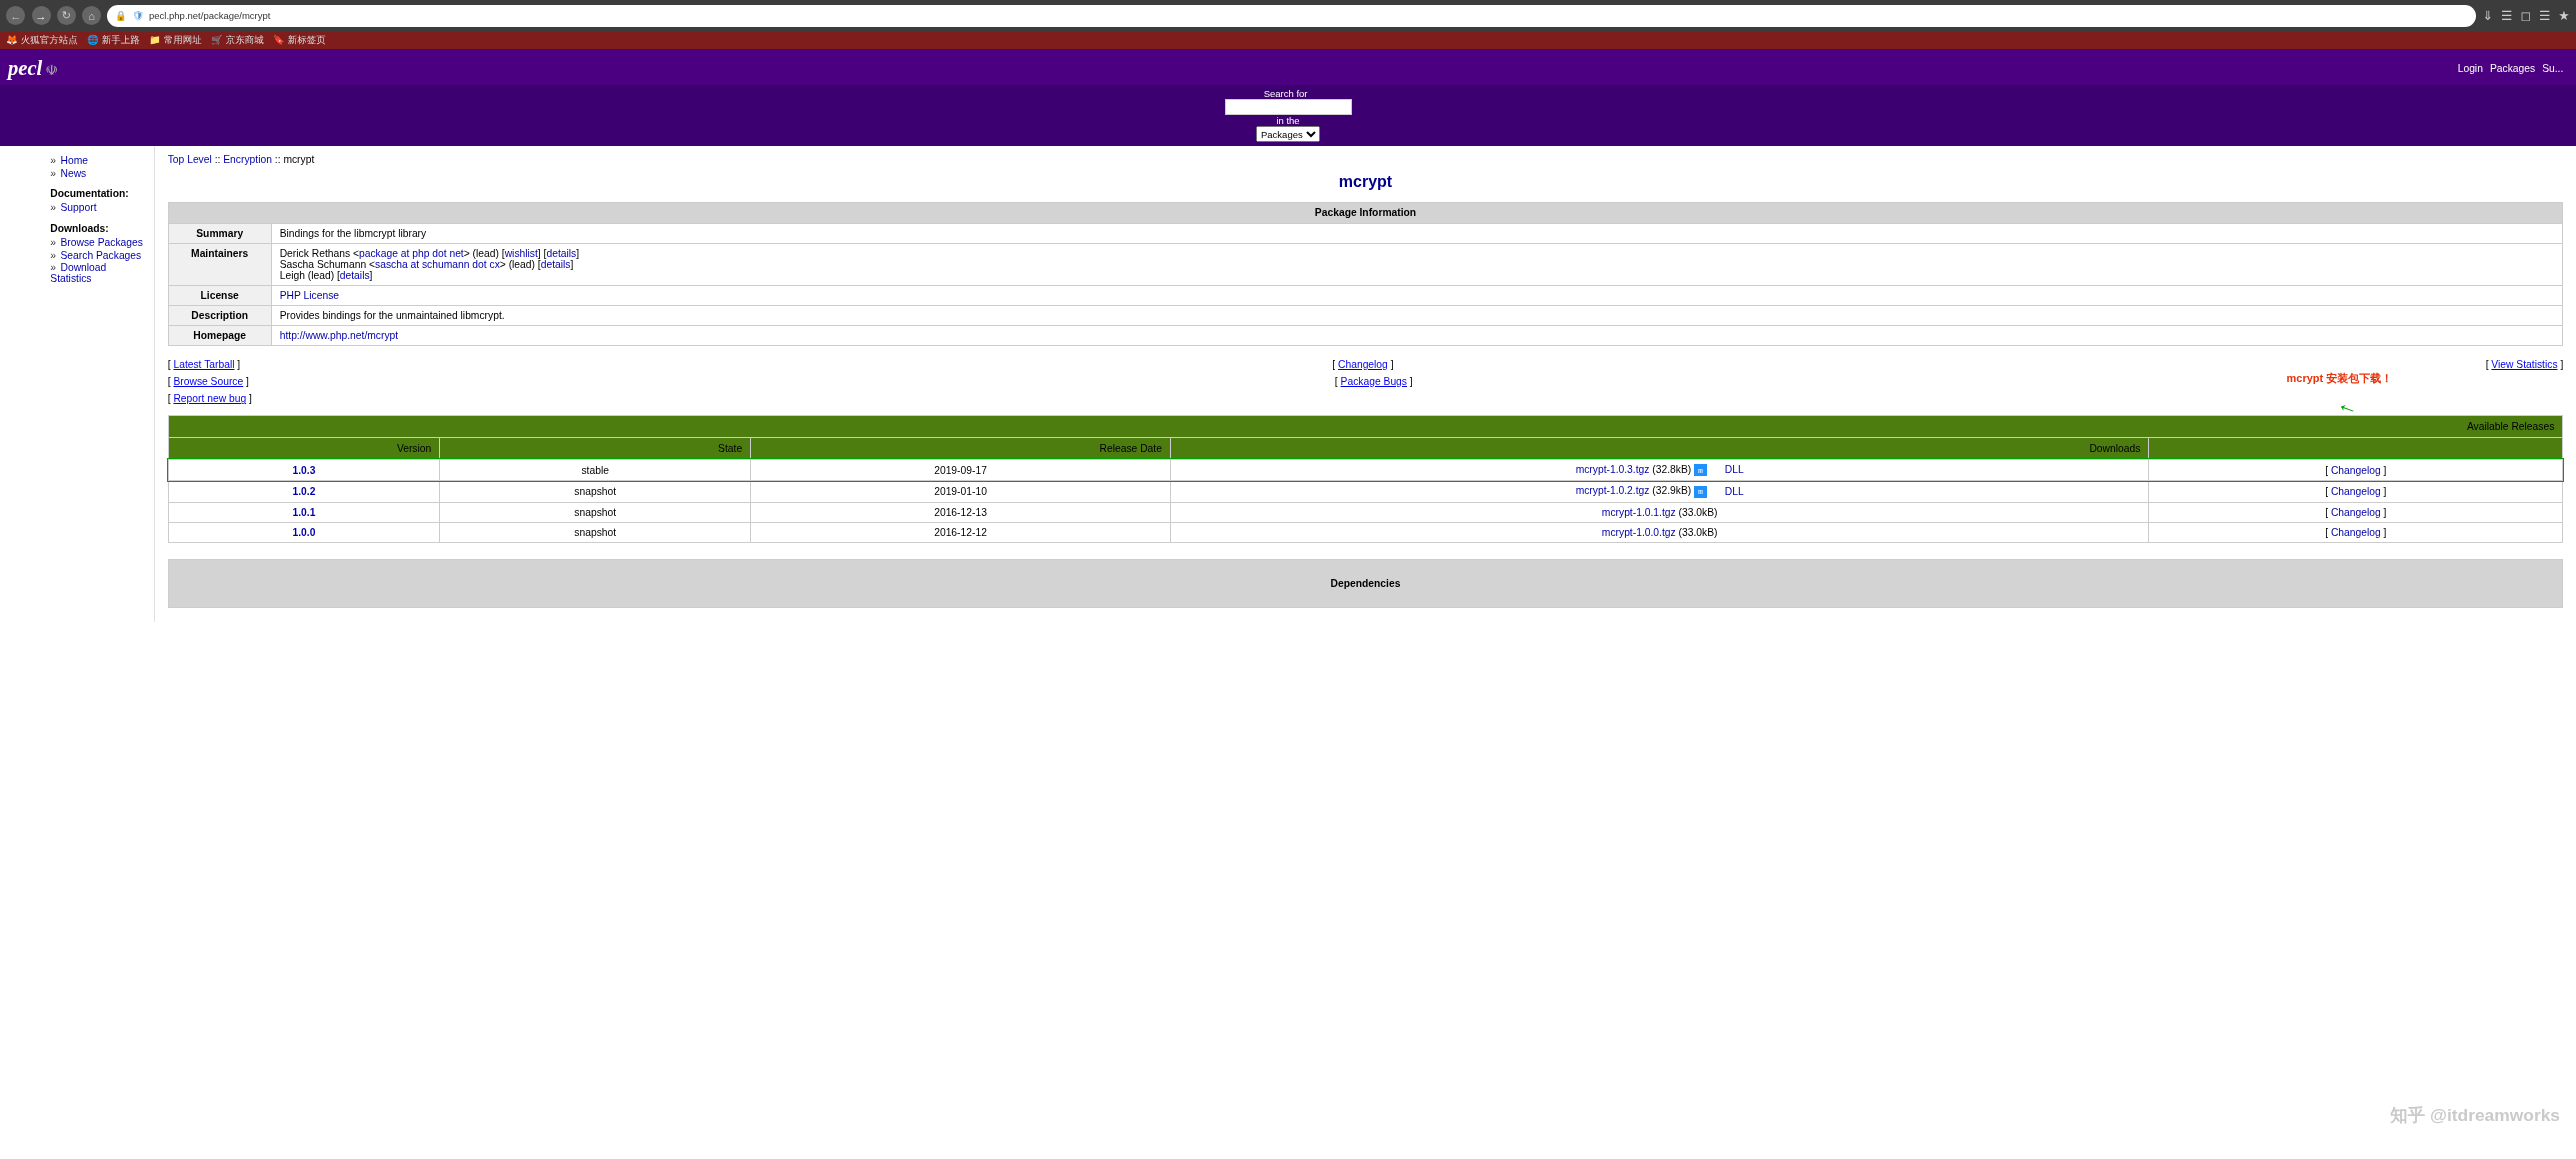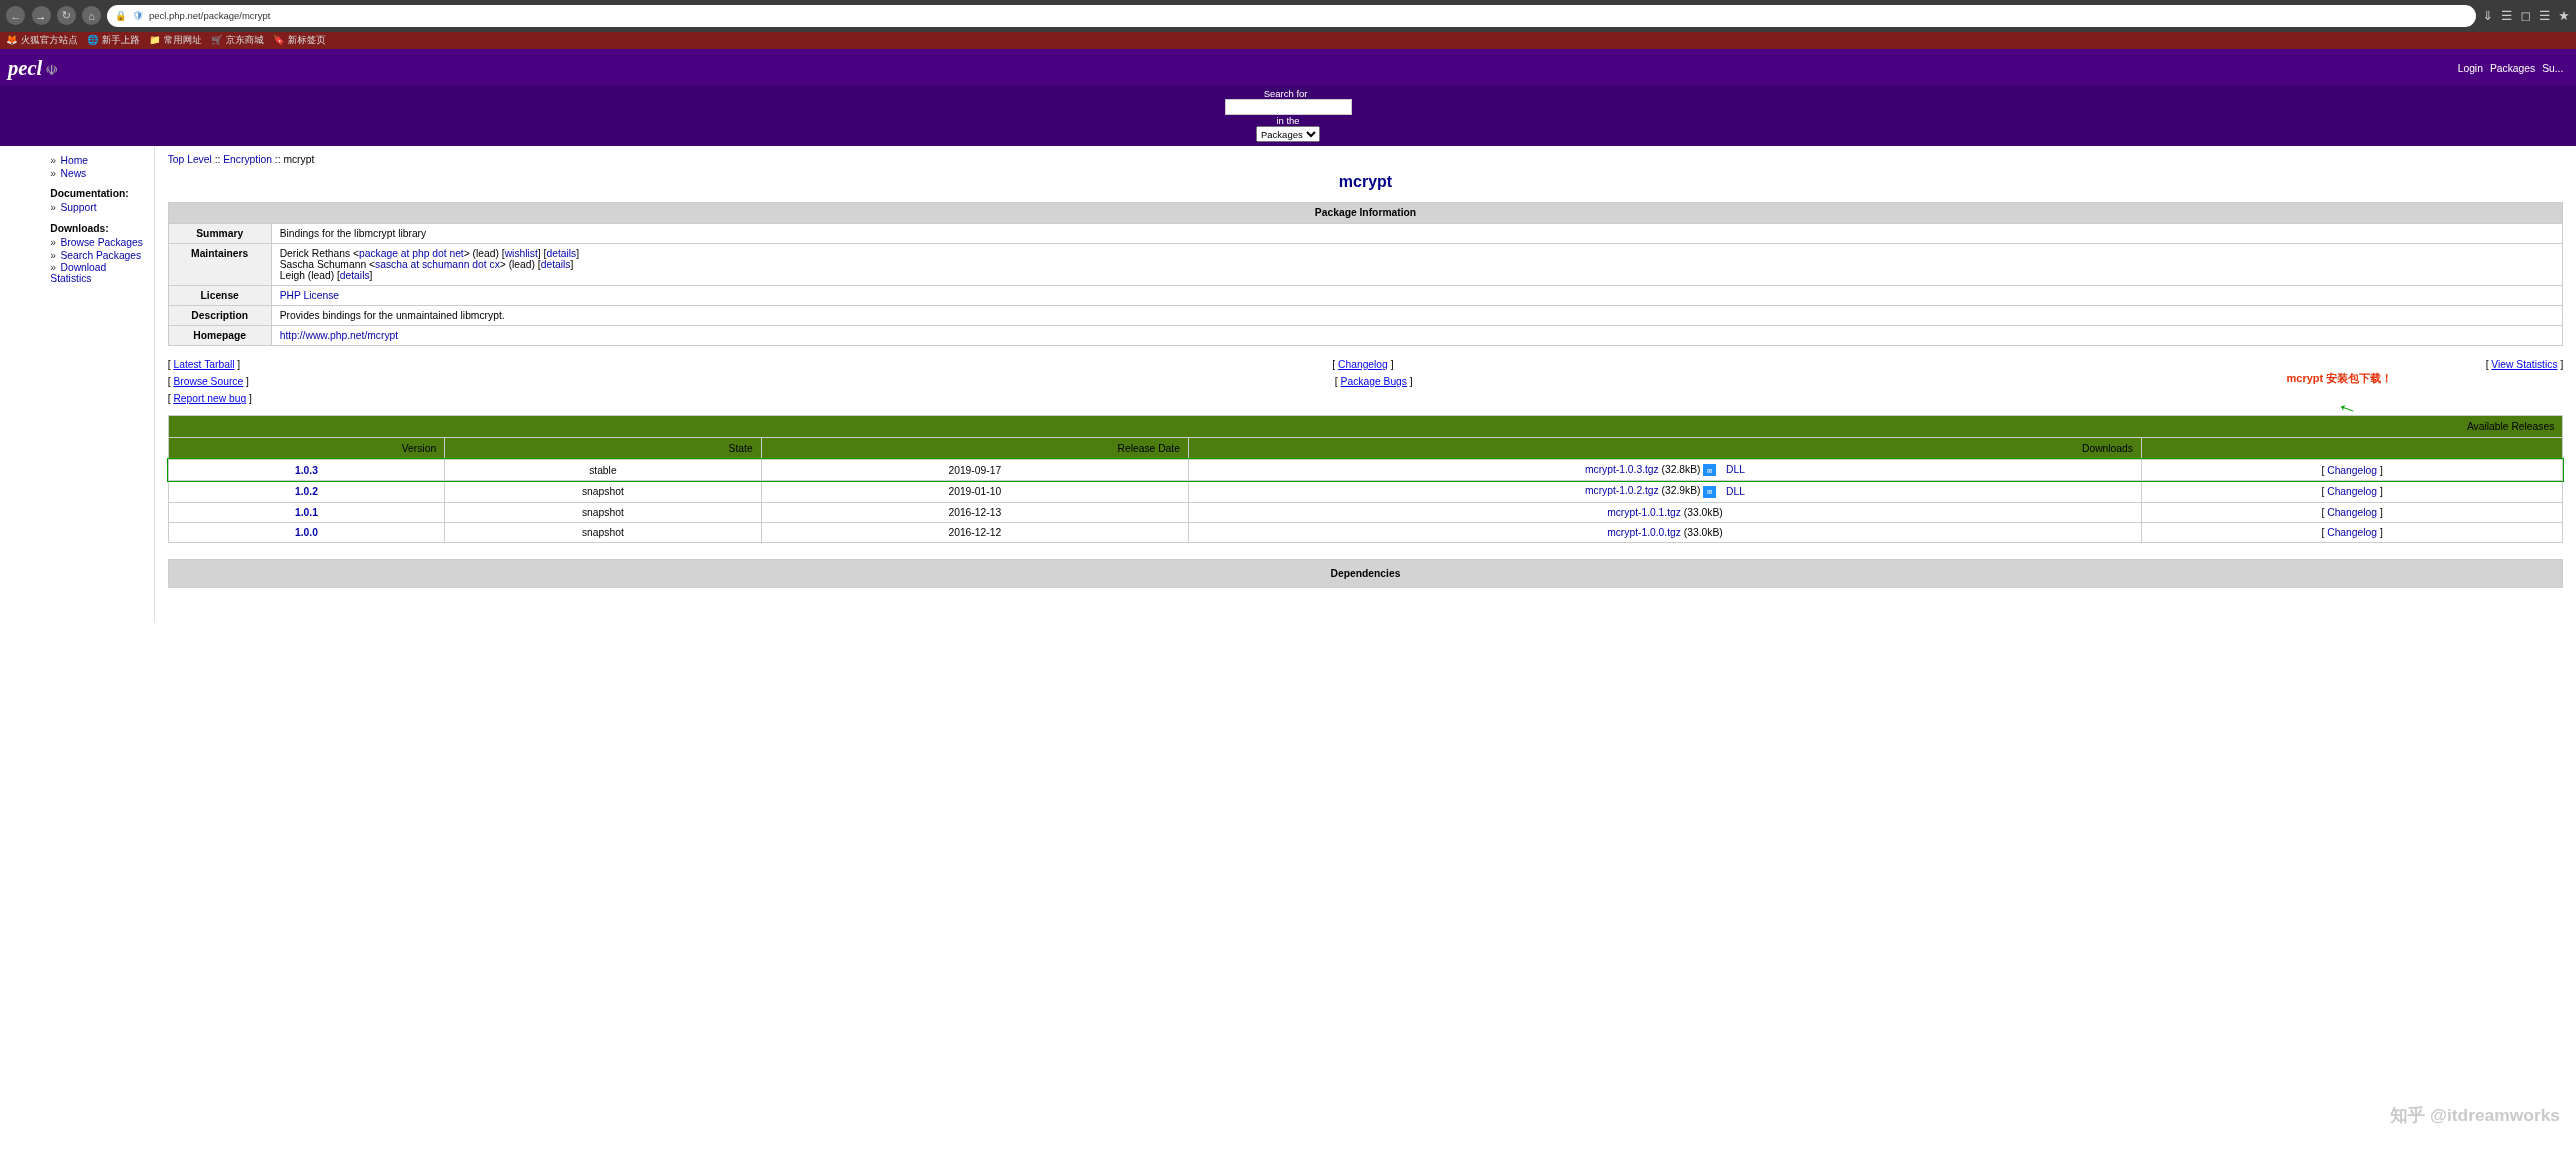--- a/index.html
+++ b/index.html
@@ -40,32 +40,32 @@
     .info-table td.label-cell { font-weight: bold; text-align: center; background: #f0f0f0; width: 103px; }
     .info-table a { color: #00a; text-decoration: none; }
 
     
     .releases-table { width: 100%; border-collapse: collapse; border: 0.8px solid #ccc; margin-bottom: 16px; }
     .releases-table th { background: #4d7c0f; font-weight: normal; text-align: right; padding: 4.8px 8px; border: 0.8px solid #ccc; }
     .releases-table td { padding: 4px 8px; border: 0.8px solid #ccc; text-align: center; }
     .releases-table a { color: #00a; text-decoration: none; }
 
     
-    .dll-badge { display: inline-flex; gap: 10px; }
+    .dll-badge { display: inline-flex; gap: 18px; }
     .dll-icon { width: 12.7px; height: 12.7px; background: #1e90ff; display: inline-flex; align-items: center; justify-content: center; font-size: 6.3px; color: #fff; }
 
     
     .annotation-container { position: relative; }
 
     
     .watermark { position: fixed; bottom: 32px; right: 16px; color: rgba(150,150,150,0.5); font-size: 17.4px; font-weight: bold; pointer-events: none; z-index: 999; }
 
     
     .deps-table { width: 100%; border-collapse: collapse; border: 0.8px solid #ccc; }
-    .deps-table th { background: #d3d3d3; font-weight: bold; text-align: center; padding: 8px 8px; border: 0.8px solid #ccc; }
+    .deps-table th { background: #d3d3d3; font-weight: bold; text-align: center; padding: 18px 8px; border: 0.8px solid #ccc; }
   </style>
 </head>
 <body>
 
 <div class="browser-chrome">
   <button class="browser-nav-btn">←</button>
   <button class="browser-nav-btn active">→</button>
   <button class="browser-nav-btn">↻</button>
   <button class="browser-nav-btn">⌂</button>
   <div class="address-bar-wrapper">

